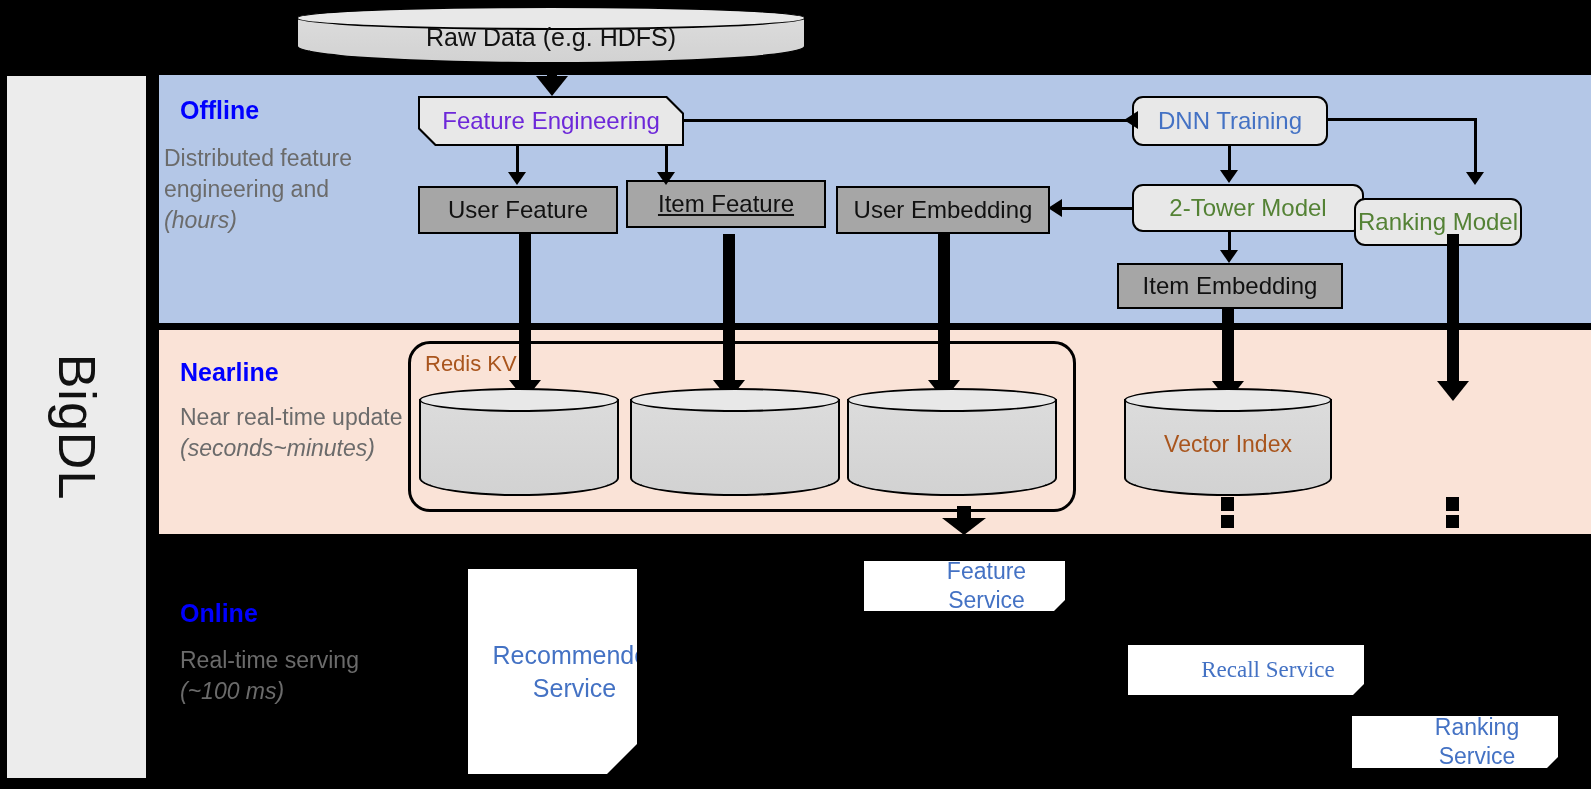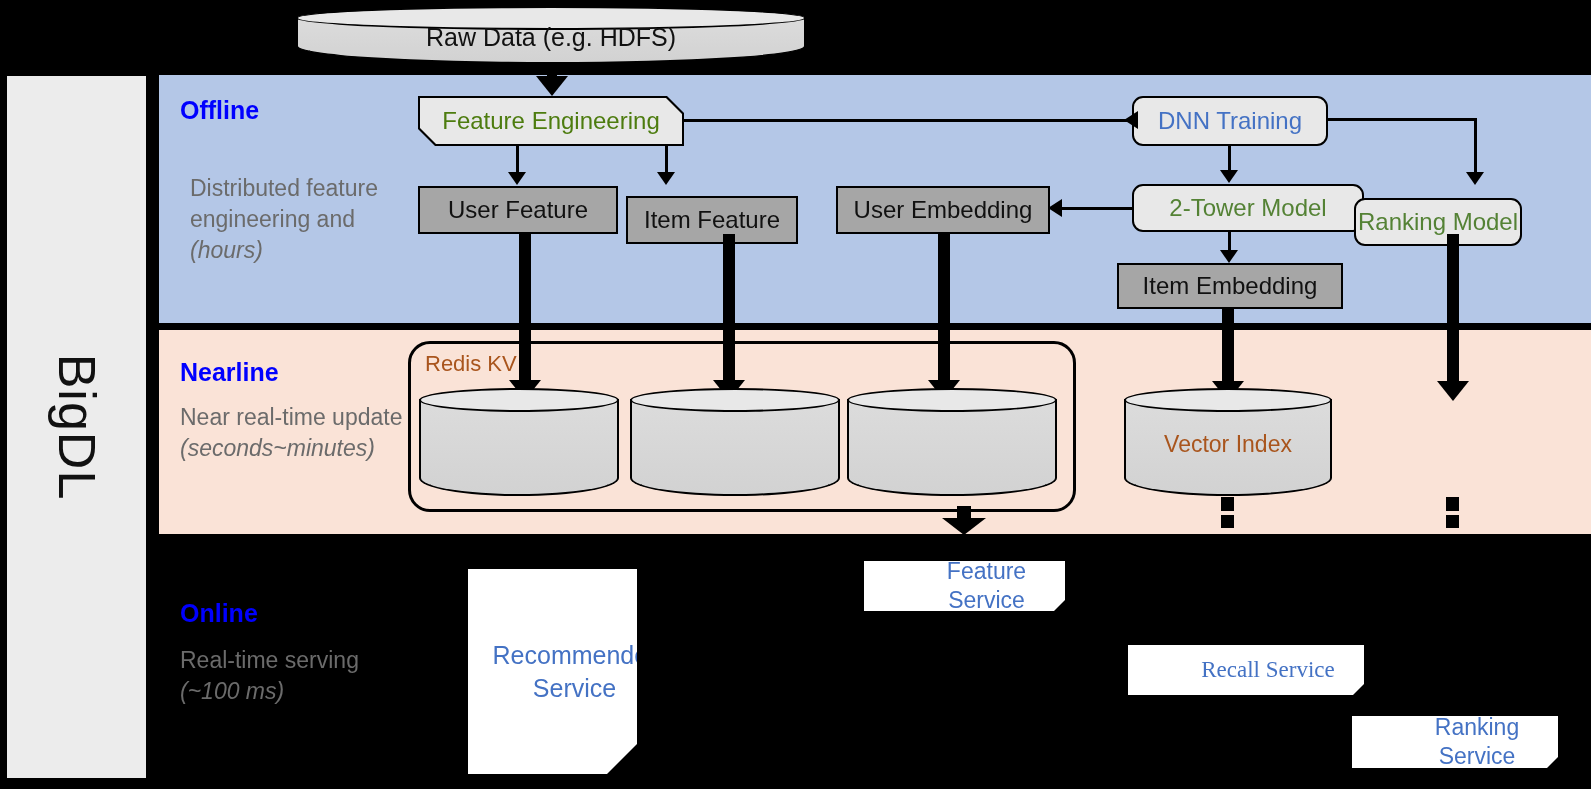--- a/index.html
+++ b/index.html
@@ -76,51 +76,51 @@
 
   <div class="band" id="band-offline"></div>
   <div class="band" id="band-nearline"></div>
   <div class="band" id="band-online"></div>
 
   <div id="sidebar">
     <div id="sidebar-label">BigDL</div>
   </div>
 
   <div class="sec-title" style="left:180px;top:96px;">Offline</div>
-  <div class="sec-sub" style="left:190px;top:143px;margin-top:30px;"><span>Distributed feature engineering and </span><i>(hours)</i></div>
+  <div class="sec-sub" style="left:164px;top:143px;"><span>Distributed feature engineering and </span><i>(hours)</i></div>
 
   <div class="sec-title" style="left:180px;top:358px;">Nearline</div>
   <div class="sec-sub" style="left:180px;top:402px;"><span>Near real-time update </span><i>(seconds~minutes)</i></div>
 
   <div class="sec-title" style="left:180px;top:599px;">Online</div>
   <div class="sec-sub" style="left:180px;top:645px;"><span>Real-time serving </span><i>(~100 ms)</i></div>
 
   <div class="cyl" id="raw-data" style="left:296px;top:6px;width:510px;height:58px;">
     <div class="body"></div>
     <div class="top"></div>
     <div class="lbl" style="color:#111;font-size:25px;">Raw Data (e.g. HDFS)</div>
   </div>
 
   <div class="vline" style="left:547px;top:62px;width:10px;height:18px;"></div>
   <div class="ahead-d-thick" style="left:536px;top:76px;"></div>
 
   <div class="node notch" style="left:418px;top:96px;width:266px;height:50px;">
     <span>
-        <b style="font-weight:normal;color:#4d7c0f;font-size:24px;">Feature Engineering</b>
+        <b style="font-weight:normal;color:#6d28d9;font-size:24px;">Feature Engineering</b>
       </span>
   </div>
 
   <div class="node n-light flag" style="left:1132px;top:96px;width:196px;height:50px;">
     <span class="blue-t">DNN Training</span>
   </div>
 
   <div class="node n-gray" style="left:418px;top:186px;width:200px;height:48px;">
     <span>User Feature</span>
   </div>
-  <div class="node n-gray" style="left:626px;top:196px;width:172px;height:48px;">
+  <div class="node n-gray" style="left:626px;top:180px;width:200px;height:48px;text-decoration:underline;">
     <span>Item Feature</span>
   </div>
   <div class="node n-gray" style="left:836px;top:186px;width:214px;height:48px;">
     <span>User Embedding</span>
   </div>
 
   <div class="node n-light round" style="left:1132px;top:184px;width:232px;height:48px;">
     <span class="green-t">2-Tower Model</span>
   </div>
   <div class="node n-light round" style="left:1354px;top:198px;width:168px;height:48px;">

